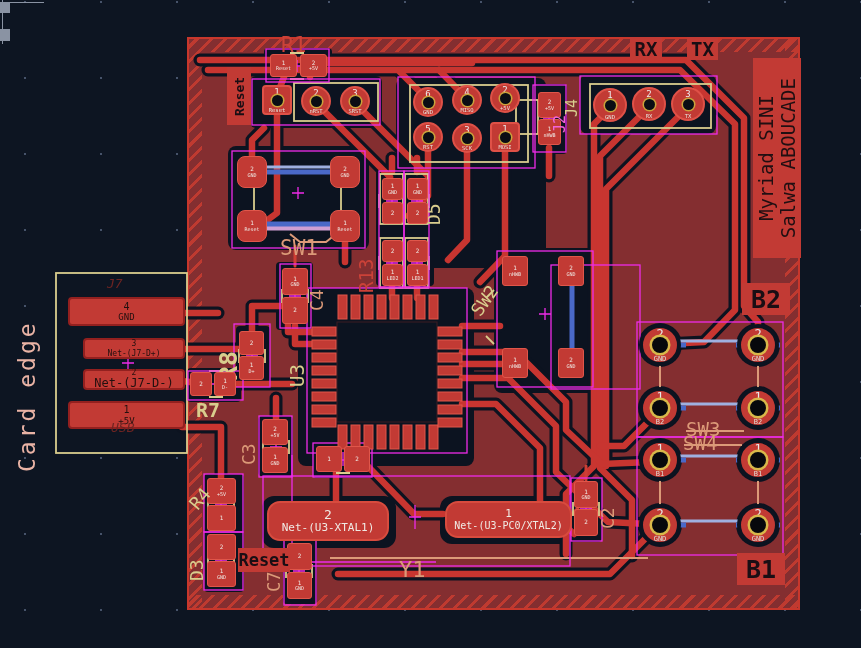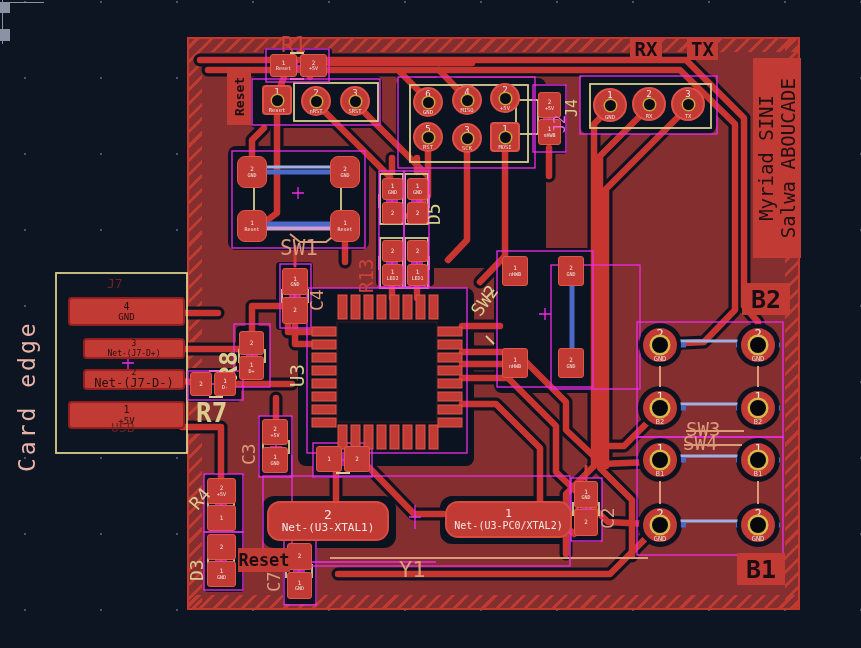--- a/index.html
+++ b/index.html
@@ -46,21 +46,21 @@
       display:flex;flex-direction:column;align-items:center;justify-content:center;text-align:center;box-sizing:border-box;line-height:1.1;}
   .xp .pnum{font-size:13px;}
   .xp .pnet{font-size:11px;white-space:nowrap;}
   
   .vtx{writing-mode:vertical-rl;transform:rotate(180deg);}
   .lbl{position:absolute;white-space:nowrap;}
   .redtx{color:#cc4238;}
   .yel{color:#d9cd8d;}
   .sal{color:#dc9a78;}
   .pinktx{color:#f263d8;}
-  .darkred{color:#6d2422;}
+  .darkred{color:#6d2422;font-style:italic;}
   .redbox{background:#c23a34;color:#1a0e14;display:flex;align-items:center;justify-content:center;}
   .origin{position:absolute;background:#8a93a3;}
 </style>
 </head>
 <body>
 
 <div class="stage">
 
   <div class="origin" style="left:0;top:2px;width:44px;height:1px"></div>
   <div class="origin" style="left:2px;top:0;width:1px;height:44px"></div>
@@ -500,21 +500,21 @@
     </div>
   <div class="lbl vtx yel" style="left:214px;top:333px;height:48px;font-size:25px;font-weight:600">R8</div>
   <div class="ps" style="left:190px;top:372px;width:22px;height:24px">
       <span class="pnum">2</span>
       <span class="pnet"></span>
     </div>
   <div class="ps" style="left:214px;top:372px;width:22px;height:24px">
       <span class="pnum">1</span>
       <span class="pnet">D-</span>
     </div>
-  <div class="lbl yel" style="left:196px;top:398px;font-size:26px;font-weight:600">R7</div>
+  <div class="lbl yel" style="left:196px;top:398px;font-size:20px;font-weight:600">R7</div>
 
   <div class="ps" style="left:502px;top:256px;width:26px;height:30px">
       <span class="pnum">1</span>
       <span class="pnet">nHWB</span>
     </div>
   <div class="ps" style="left:558px;top:256px;width:26px;height:30px">
       <span class="pnum">2</span>
       <span class="pnet">GND</span>
     </div>
   <div class="ps" style="left:502px;top:348px;width:26px;height:30px">

